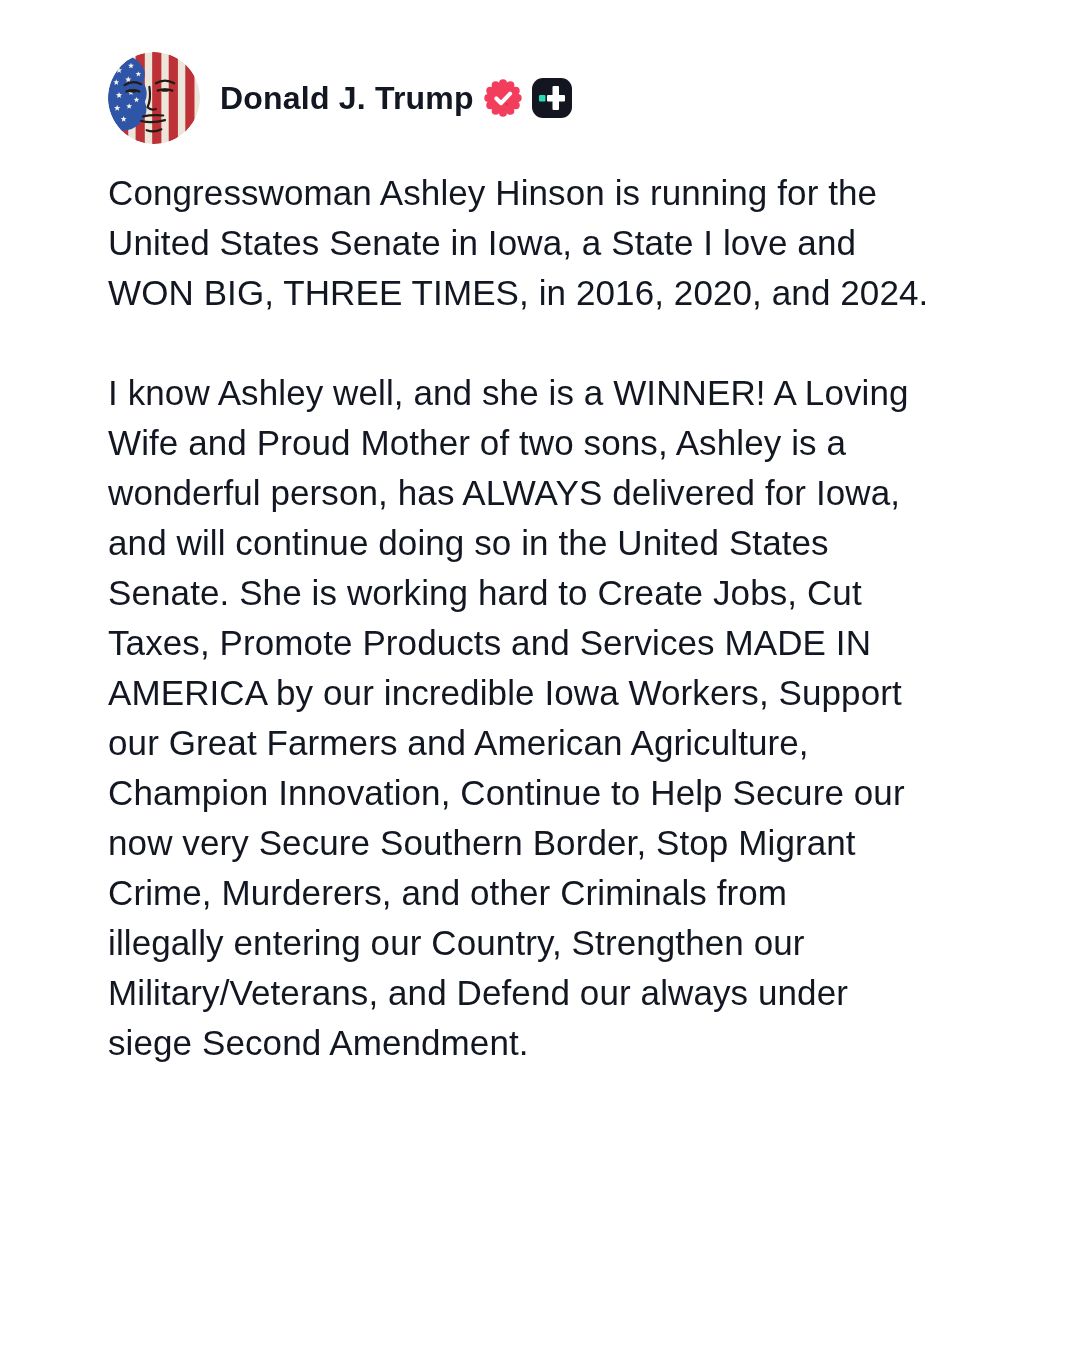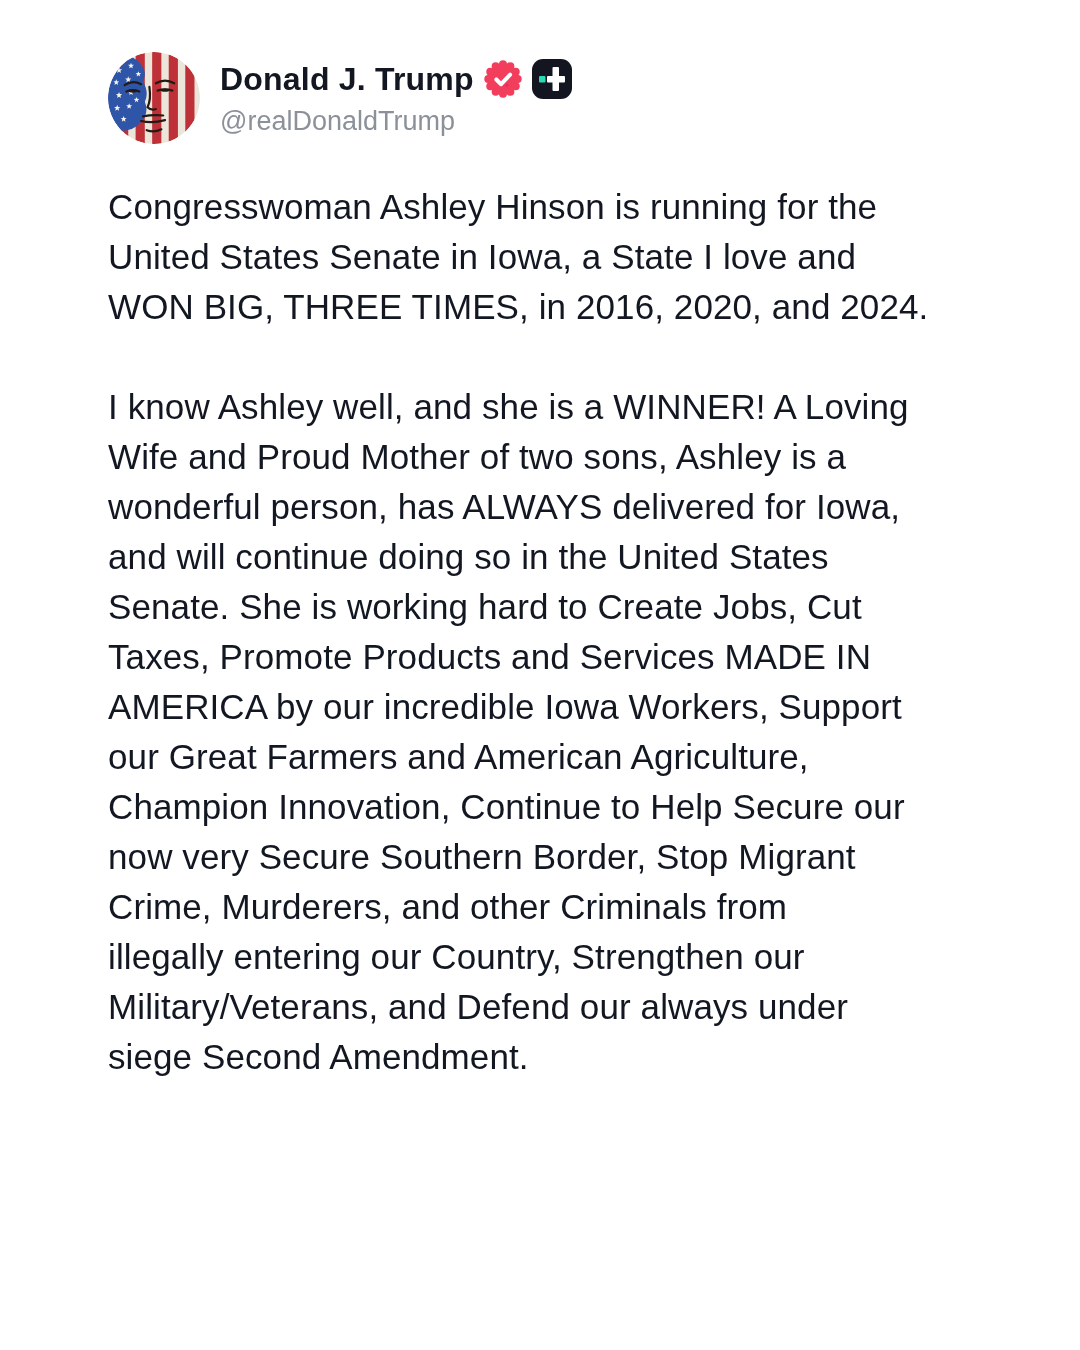--- a/index.html
+++ b/index.html
@@ -25,41 +25,41 @@
     margin-top: 2px;
   }
   .avatar {
     width: 92px;
     height: 92px;
     border-radius: 50%;
     flex: 0 0 auto;
     overflow: hidden;
   }
   .avatar svg { display: block; }
-  .author-block { display: flex; flex-direction: column; }
+  .author-block { display: flex; }
   .name-row {
     display: flex;
     align-items: center;
     gap: 10px;
   }
   .display-name {
     font-size: 32px;
     font-weight: 700;
     color: #121722;
     letter-spacing: 0.2px;
   }
   .verified-badge { width: 38px; height: 38px; display: inline-block; }
   .truth-logo { width: 40px; height: 40px; display: inline-block; }
   .handle {
     font-size: 27px;
     color: #8b9099;
     margin-top: 7px;
   }
   .post-body {
-    margin-top: 38px;
+    margin-top: 24px;
     width: 870px;
     font-size: 35px;
     line-height: 50px;
     color: #121722;
     letter-spacing: 0.1px;
   }
   .post-body p {
     margin: 0 0 50px 0;
     white-space: pre-line;
   }
@@ -146,21 +146,20 @@
             <circle cx="24" cy="26.5" r="1.6" fill="#e0315b"></circle>
           </svg>
 
           <svg class="truth-logo" viewBox="0 0 40 40">
             <rect width="40" height="40" rx="11" fill="#131620"></rect>
             <rect x="7" y="17" width="6.5" height="6.5" rx="1" fill="#2bd9b7"></rect>
             <rect x="15" y="17" width="18" height="6.5" rx="1" fill="#ffffff"></rect>
             <rect x="20.5" y="8" width="6.5" height="24" rx="1" fill="#ffffff"></rect>
           </svg>
         </div>
-        <div class="handle">@realDonaldTrump</div>
       </div>
     </div>
 
     <div class="post-body">
       <p>Congresswoman Ashley Hinson is running for the
 United States Senate in Iowa, a State I love and
 WON BIG, THREE TIMES, in 2016, 2020, and 2024.</p>
       <p>I know Ashley well, and she is a WINNER! A Loving
 Wife and Proud Mother of two sons, Ashley is a
 wonderful person, has ALWAYS delivered for Iowa,

